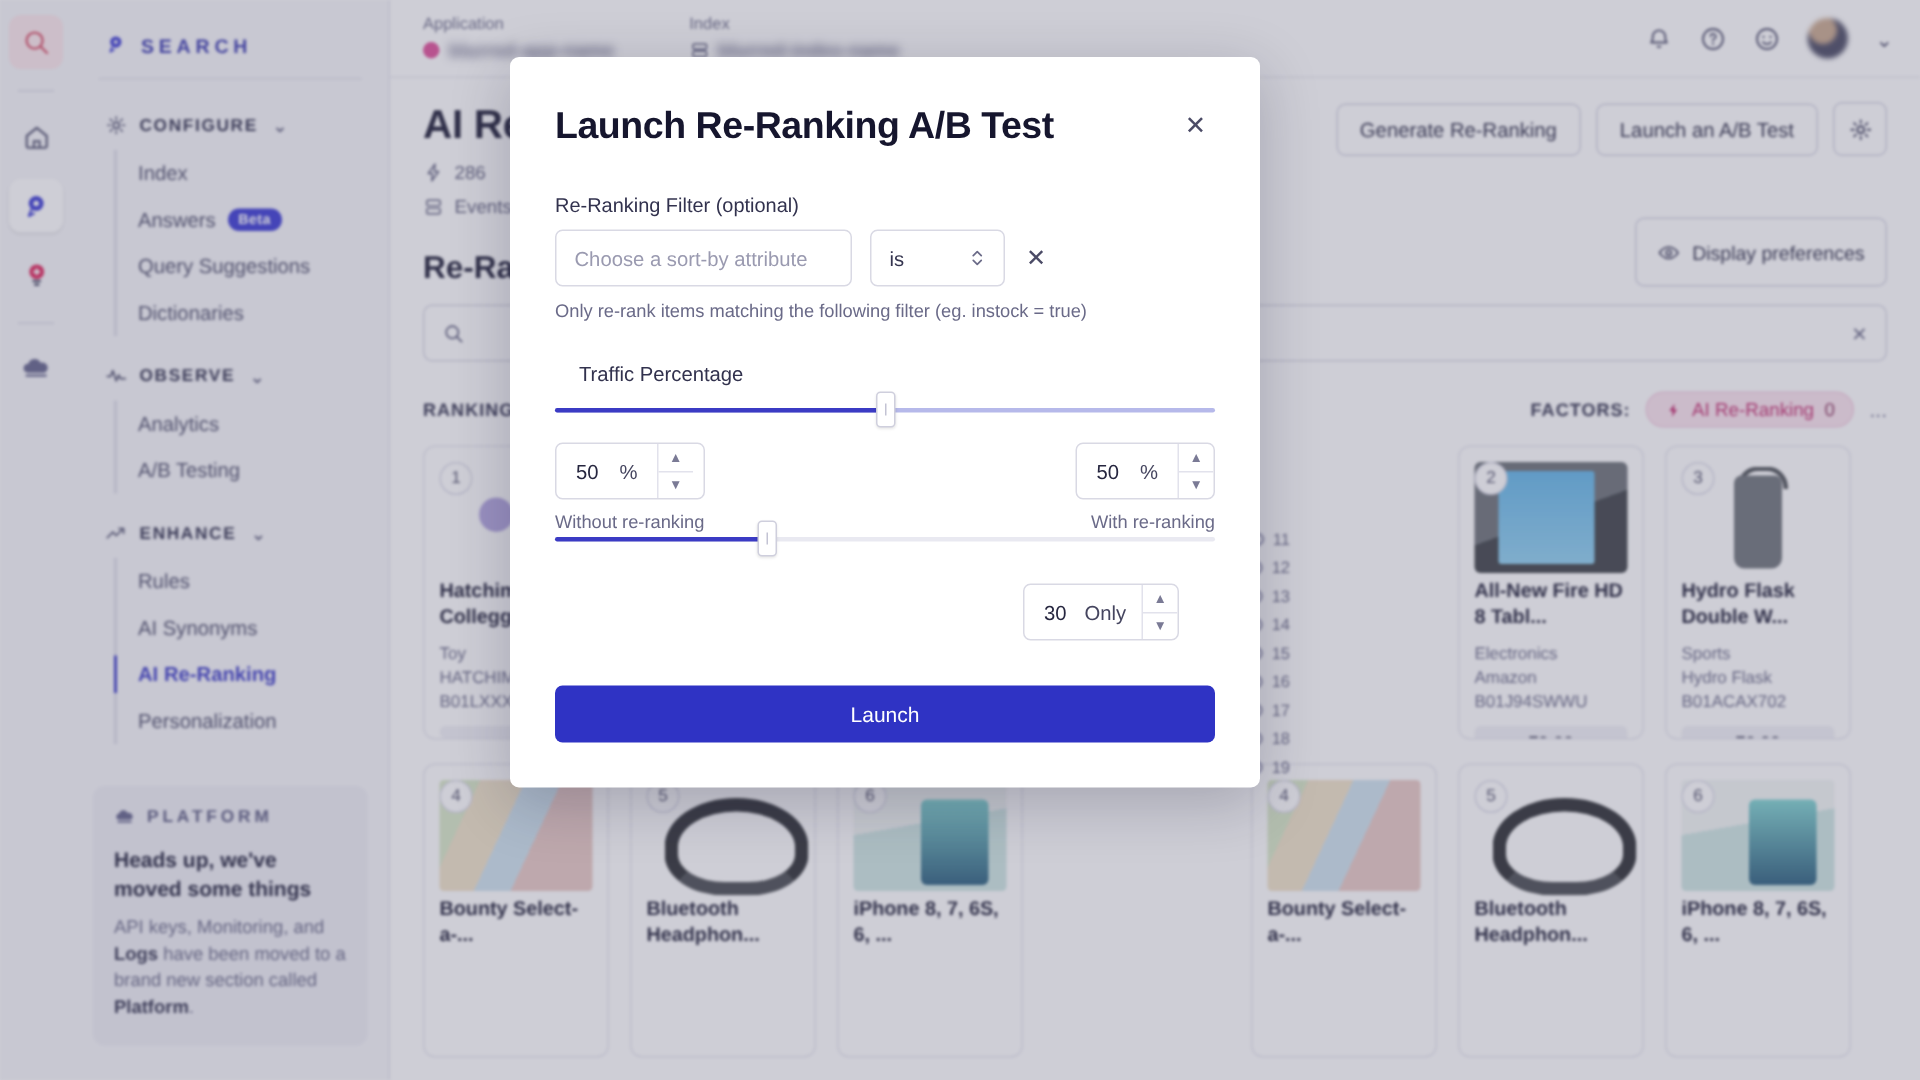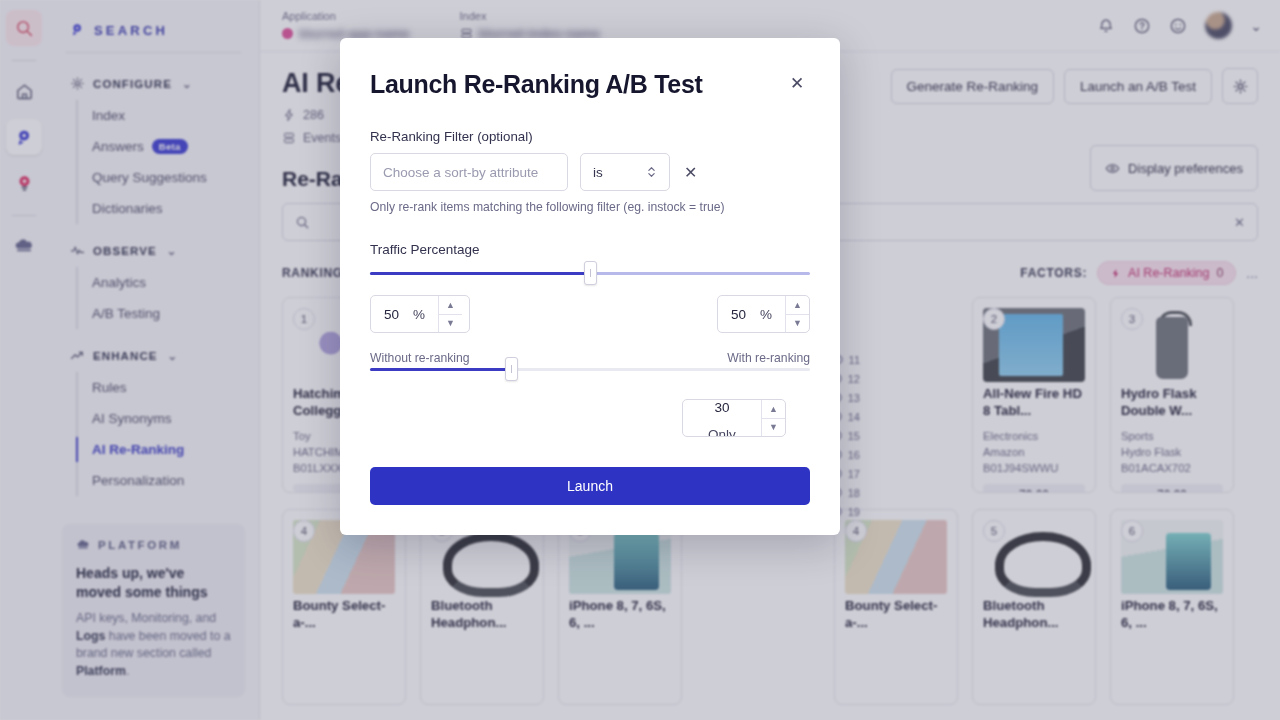--- a/index.html
+++ b/index.html
@@ -220,21 +220,21 @@
   .inp.attr { width: 198px; }
   .inp.val { flex: 1; }
   .inp.op {
     width: 90px; justify-content: space-between; color: #35354f;
   }
   .spin { display: flex; flex-direction: column; gap: 1px; color: #6b6b88; line-height: 1; }
   .row-x { color: #4b4b66; font-size: 16px; padding: 0 2px; cursor: pointer; background:none;border:0;
     font-family:"Liberation Sans", sans-serif; }
   .hint { font-size: 12.2px; color: #6a6a88; margin-top: 9px; }
 
-  .sec-label { font-size: 13.5px; color: #32324e; margin: 28px 0 12px; }
+  .sec-label { font-size: 13.5px; color: #32324e; margin: 28px 16px 12px; }
   .slider { position: relative; height: 8px; }
   .track { position: absolute; left: 0; right: 0; top: 3px; height: 2.5px; border-radius: 2px; }
   .track.pale { background: #b6b9ea; }
   .track.faint { background: #e9e9f1; }
   .fill { position: absolute; left: 0; top: 3px; height: 2.5px; background: #3b3bc4; border-radius: 2px; }
   .knob {
     position: absolute; top: -8px; width: 13px; height: 24px;
     background: #fff; border: 1px solid #cfcfdd; border-radius: 3px;
     box-shadow: 0 1px 2px rgba(0,0,0,.10);
     display: flex; align-items: center; justify-content: center;
@@ -252,25 +252,25 @@
     display: flex; align-items: center; gap: 14px; padding: 0 13px;
     font-size: 13.5px; color: #26263f;
   }
   .stepper .unit { color: #45455f; }
   .stepper .btns { display: flex; flex-direction: column; width: 24px; border-left: 1px solid #e2e2ec; }
   .stepper .btns span {
     flex: 1; display: flex; align-items: center; justify-content: center;
     font-size: 9px; color: #7a7a95; cursor: pointer;
   }
   .stepper .btns span + span { border-top: 1px solid #e2e2ec; }
-  .step-cap { font-size: 12.2px; color: #6a6a88; margin-top: 18px; }
+  .step-cap { font-size: 12.2px; color: #6a6a88; margin-top: 8px; }
 
   .duration-stepper-row { display: flex; margin-top: 26px; }
   .duration-stepper-row .stepper-grp { margin-left: auto; margin-right: 24px; }
-  .stepper.days .val { gap: 12px; width: 78px; flex-direction: column; }
+  .stepper.days .val { gap: 12px; width: 78px; }
 
   .launch {
     margin-top: 30px; width: 100%; height: 38px; border: 0; border-radius: 5px;
     background: #2f33c4; color: #fff; font-size: 14px; cursor: pointer;
     font-family: "Liberation Sans", sans-serif;
   }
   .blur-bg { filter: blur(1.1px); }
 </style>
 </head>
 <body>

